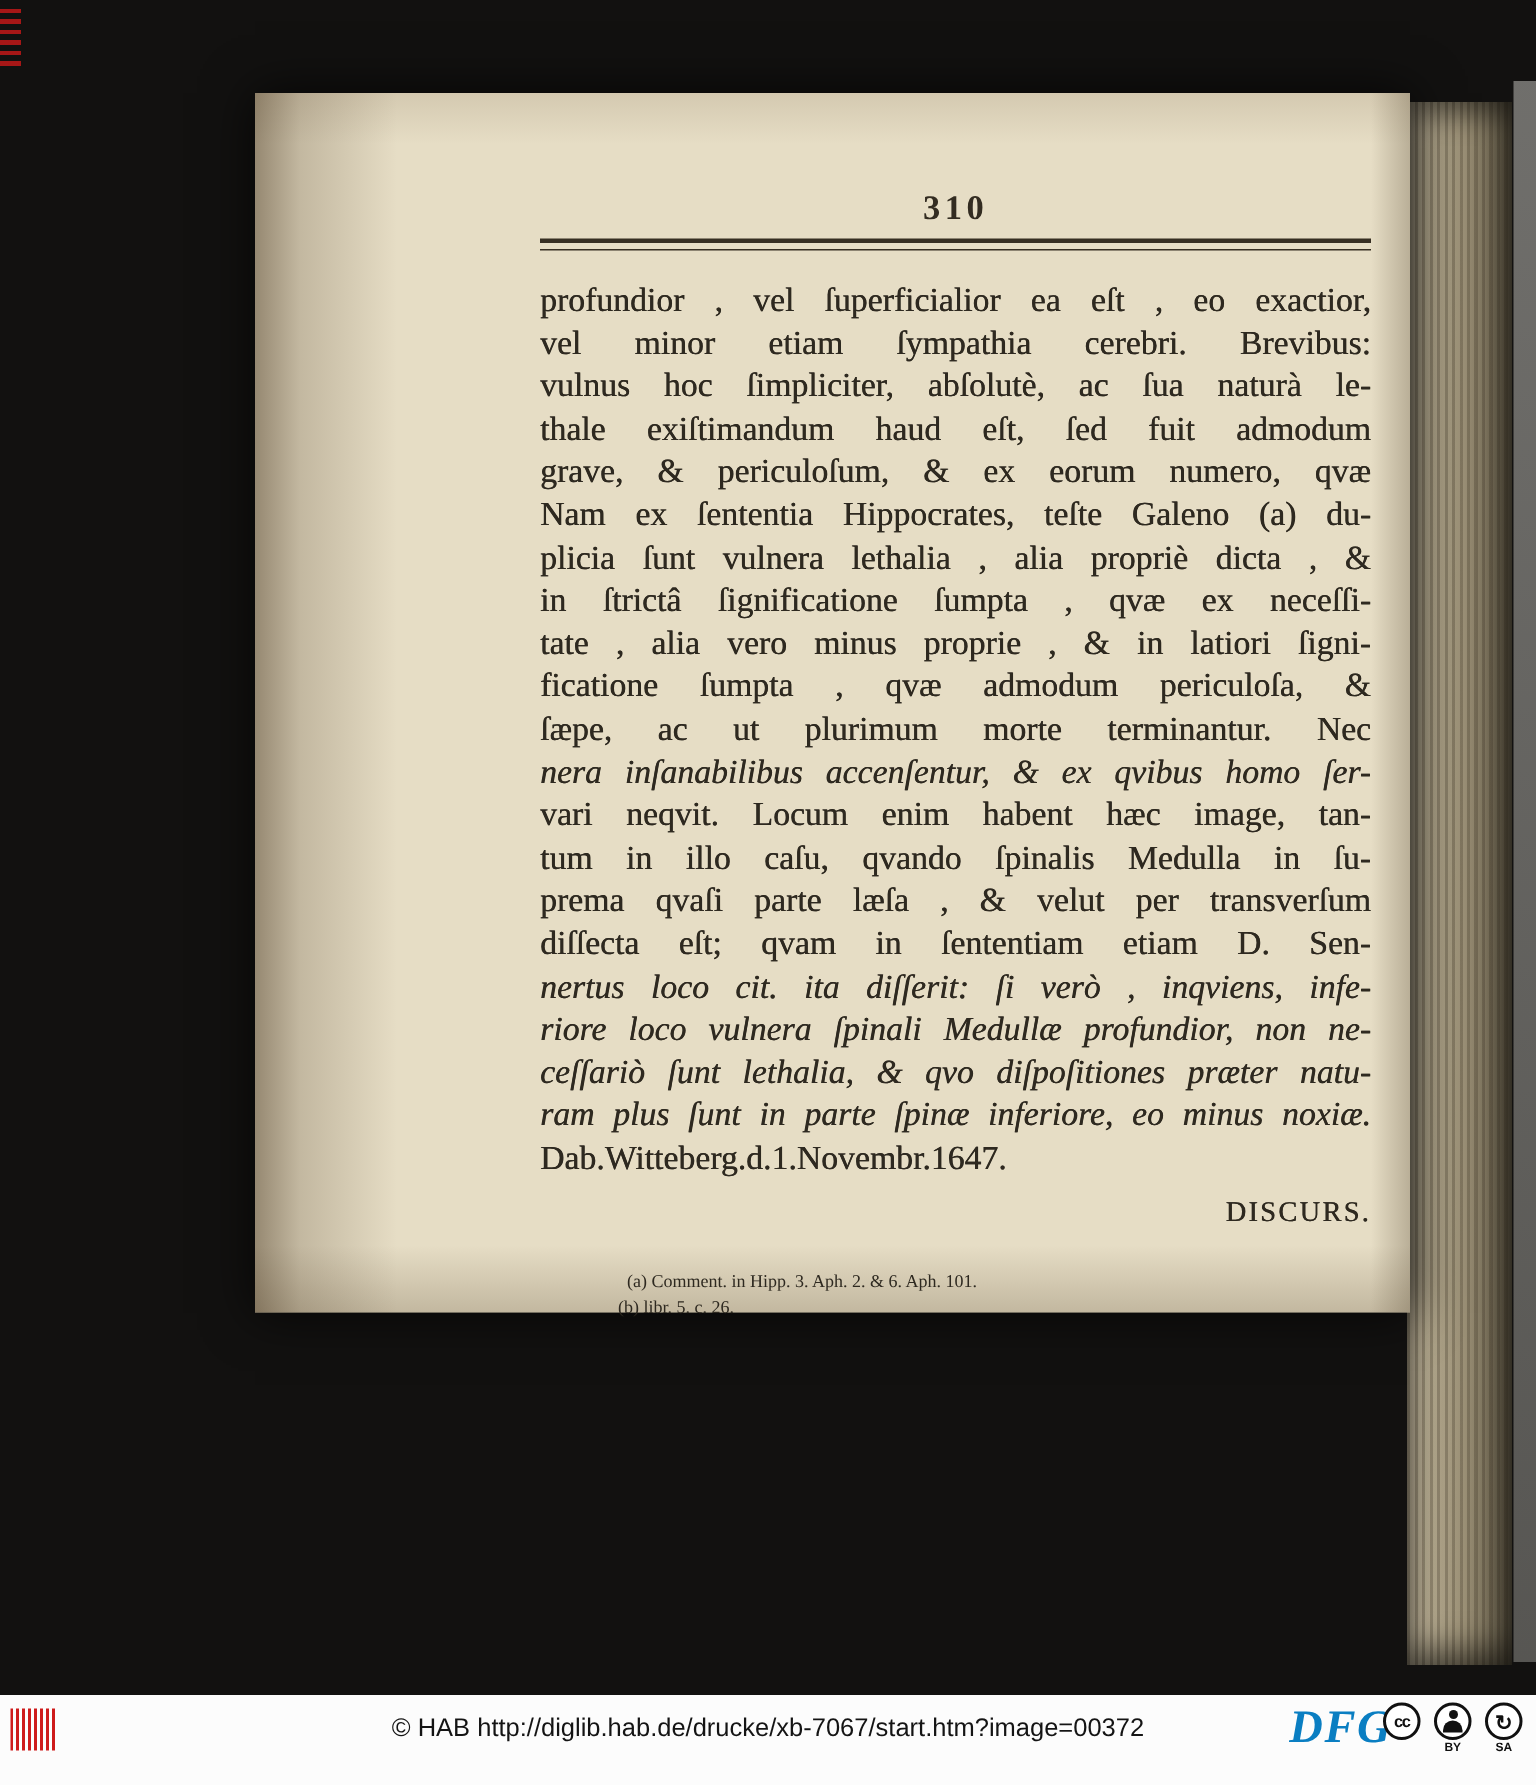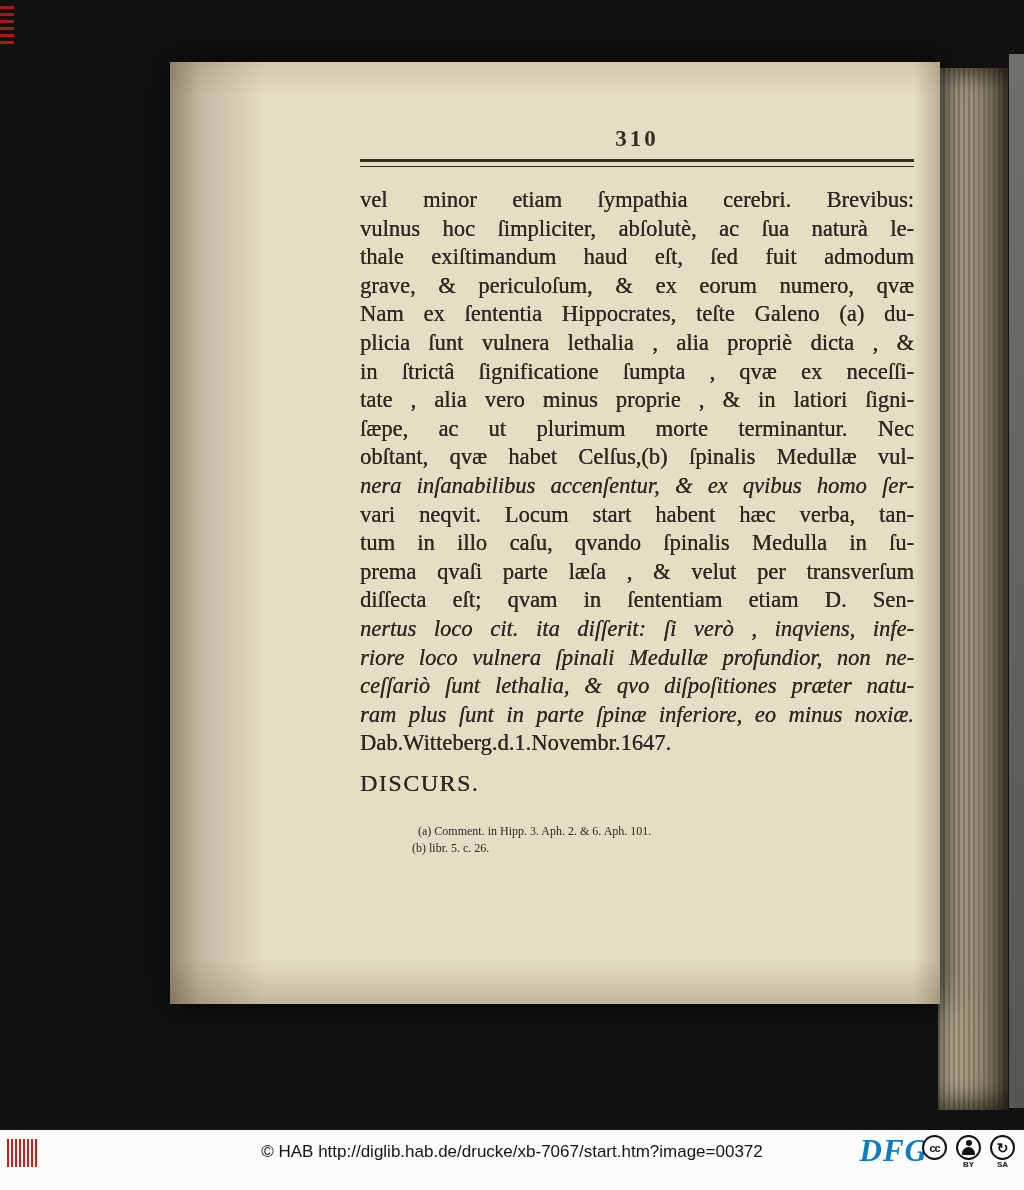--- a/index.html
+++ b/index.html
@@ -28,21 +28,21 @@
     box-shadow:inset 0 10px 18px rgba(0,0,0,.45), inset 0 -12px 20px rgba(0,0,0,.5);
   }
   .right-strip {
     position:absolute; right:0; top:54px; width:15px; height:1054px;
     background:linear-gradient(180deg,#8f8e8a,#6e6d69);
     opacity:.75;
   }
 
   
   .page {
-    position:absolute; left:170px; top:62px; width:770px; height:942px;
+    position:absolute; left:170px; top:62px; width:770px; height:813px;
     background:
       linear-gradient(90deg, rgba(70,52,30,.5) 0px, rgba(70,52,30,.22) 30px, rgba(0,0,0,0) 95px),
       linear-gradient(270deg, rgba(82,68,46,.30) 0px, rgba(0,0,0,0) 26px),
       linear-gradient(0deg, rgba(92,76,52,.26) 0px, rgba(0,0,0,0) 45px),
       linear-gradient(180deg, rgba(118,98,68,.16) 0px, rgba(0,0,0,0) 34px),
       #e6ddc5;
     box-shadow:0 0 32px rgba(0,0,0,.75);
   }
 
   .text-block {
@@ -60,22 +60,22 @@
   }
   .lines { margin-top:19px; }
   .line {
     font-size:22.5px; line-height:28.6px;
     text-align:justify; text-align-last:justify;
     text-shadow:0.25px 0 0 currentColor;
   }
   .line.italic { font-style:italic; }
   .line.no-justify { text-align-last:left; }
   .catchword {
-    margin-top:12px; text-align:left;
-    font-size:24px; letter-spacing:1.5px;
+    margin-top:12px; text-align:right;
+    font-size:19px; letter-spacing:1.5px;
     text-shadow:0.25px 0 0 currentColor;
   }
   .footnotes { margin-top:27px; font-size:12px; }
   .fn-line-1 { margin-left:58px; }
   .fn-line-2 { margin-left:52px; margin-top:2px; }
 
   
   .footer {
     position:absolute; left:0; bottom:0; width:1024px; height:60px;
     background:#fcfcfc;
@@ -130,32 +130,33 @@
 
   <div class="calib-top"></div>
   <div class="fore-edge"></div>
   <div class="right-strip"></div>
 
   <div class="page">
     <div class="text-block">
       <div class="pagenum">310</div>
       <div class="rule"></div>
       <div class="lines">
+        <div class="line">profundior , vel ſuperficialior ea eſt , eo exactior,</div>
         <div class="line">vel minor etiam ſympathia cerebri. Brevibus:</div>
         <div class="line">vulnus hoc ſimpliciter, abſolutè, ac ſua naturà le-</div>
         <div class="line">thale exiſtimandum haud eſt, ſed fuit admodum</div>
         <div class="line">grave, &amp; periculoſum, &amp; ex eorum numero, qvæ</div>
         <div class="line">Nam ex ſententia Hippocrates, teſte Galeno (a) du-</div>
         <div class="line">plicia ſunt vulnera lethalia , alia propriè dicta , &amp;</div>
         <div class="line">in ſtrictâ ſignificatione ſumpta , qvæ ex neceſſi-</div>
         <div class="line">tate , alia vero minus proprie , &amp; in latiori ſigni-</div>
+        <div class="line">ficatione ſumpta , qvæ admodum periculoſa, &amp;</div>
         <div class="line">ſæpe, ac ut plurimum morte terminantur. Nec</div>
-        <div class="line">obſtant, qvæ habet Celſus,(b) ſpinalis Medullæ vul-</div>
         <div class="line italic">nera inſanabilibus accenſentur, &amp; ex qvibus homo ſer-</div>
-        <div class="line">vari neqvit. Locum start habent hæc verba, tan-</div>
+        <div class="line">vari neqvit. Locum enim habent hæc image, tan-</div>
         <div class="line">tum in illo caſu, qvando ſpinalis Medulla in ſu-</div>
         <div class="line">prema qvaſi parte læſa , &amp; velut per transverſum</div>
         <div class="line">diſſecta eſt; qvam in ſententiam etiam D. Sen-</div>
         <div class="line italic">nertus loco cit. ita diſſerit: ſi verò , inqviens, infe-</div>
         <div class="line italic">riore loco vulnera ſpinali Medullæ profundior, non ne-</div>
         <div class="line italic">ceſſariò ſunt lethalia, &amp; qvo diſpoſitiones præter natu-</div>
         <div class="line italic">ram plus ſunt in parte ſpinæ inferiore, eo minus noxiæ.</div>
         <div class="line no-justify">Dab.Witteberg.d.1.Novembr.1647.</div>
       </div>
       <div class="catchword">DISCURS.</div>

